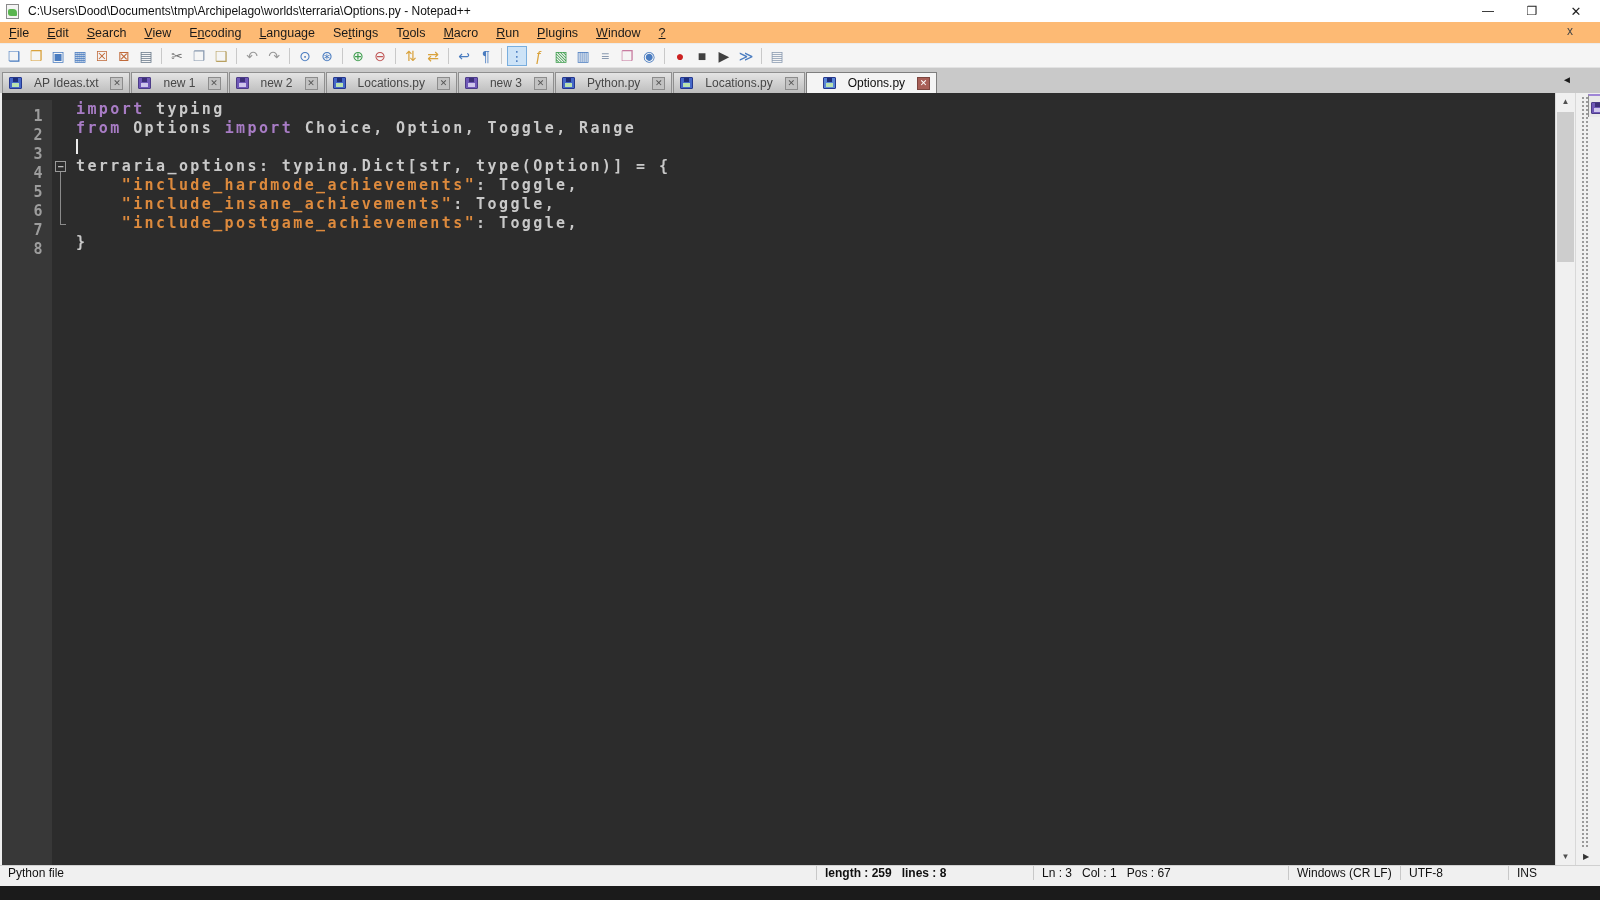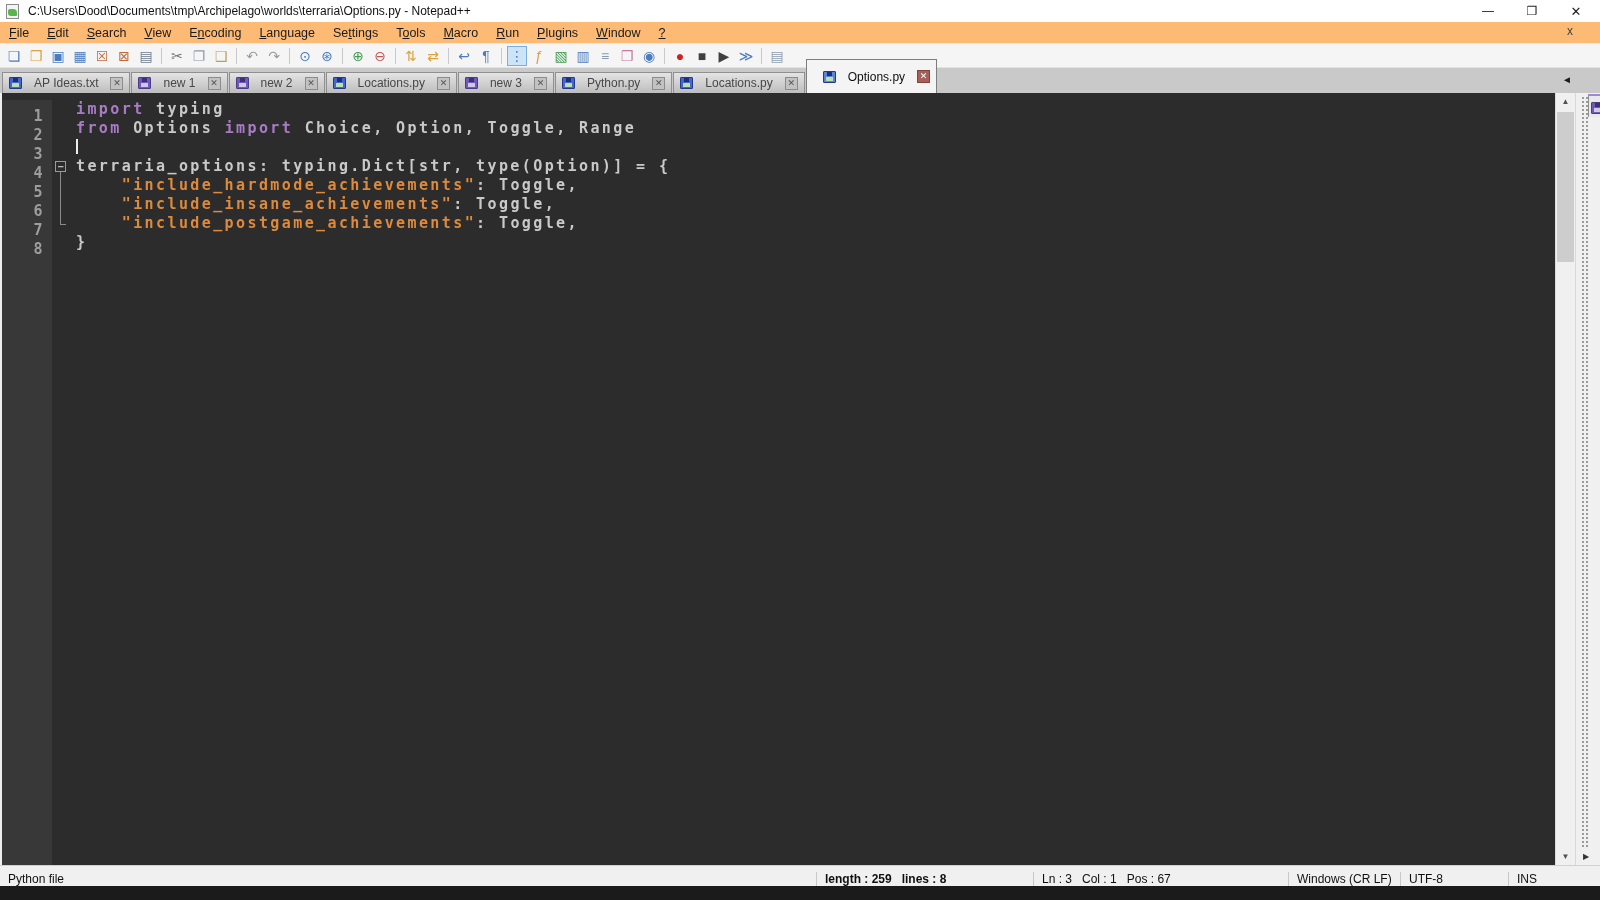--- a/index.html
+++ b/index.html
@@ -27,21 +27,21 @@
   .toolbar{height:23px;background:#f5f5f5;border-top:1px solid #ececec;display:flex;align-items:center;padding-left:3px;flex:0 0 auto;}
   .tbi{width:20px;height:20px;display:flex;align-items:center;justify-content:center;font-size:14px;line-height:1;margin:0 1px;box-sizing:border-box;}
   .tbi.pressed{background:#cde3f7;border:1px solid #79aede;}
   .tsep{width:1px;height:16px;background:#c9c9c9;margin:0 4px;}
 
   
   .tabbar{height:25px;background:#c9c9c9;border-top:1px solid #e2e2e2;display:flex;align-items:flex-end;padding-left:2px;position:relative;flex:0 0 auto;}
   .tab{height:21px;display:flex;align-items:center;gap:12px;padding:0 6px;margin-right:1px;
        background:linear-gradient(#e4e4e4,#bdbdbd);border:1px solid #8f8f8f;border-bottom:none;
        font-size:12px;color:#474747;box-sizing:border-box;}
-  .tab.active{height:34px;background:#f4f4f4;color:#0e0e0e;border-color:#7e7e7e;padding-left:16px;}
+  .tab.active{height:21px;background:#f4f4f4;color:#0e0e0e;border-color:#7e7e7e;padding-left:16px;}
   .floppy{width:13px;height:12px;position:relative;display:inline-block;background:#4668c8;border:1px solid #26388e;border-radius:1px;box-sizing:border-box;flex:0 0 auto;}
   .floppy::before{content:"";position:absolute;left:3px;top:0;width:5px;height:4px;background:#1e2e7a;}
   .floppy::after{content:"";position:absolute;left:2px;bottom:1px;width:7px;height:4px;background:#b9e2b0;}
   .floppy.modified{background:#7059b8;border-color:#4c3c88;}
   .floppy.modified::before{background:#3d3078;}
   .floppy.modified::after{background:#cfc7ec;}
   .tab.active .floppy{background:#5a86d6;}
   .tab-close{width:13px;height:13px;display:flex;align-items:center;justify-content:center;
              background:#c2c2c2;border:1px solid #8c8c8c;color:#555;font-size:9px;line-height:1;box-sizing:border-box;flex:0 0 auto;}
   .tab.active .tab-close{background:#a85f57;border-color:#7c453e;color:#fff;}
@@ -73,21 +73,21 @@
   .sb-btn{height:17px;display:flex;align-items:center;justify-content:center;font-size:8px;color:#505050;}
   .sb-track{flex:1;position:relative;}
   .sb-thumb{position:absolute;left:1px;right:1px;top:2px;height:150px;background:#cdcdcd;}
   .rightstrip{width:24px;background:#f0f0f0;position:relative;flex:0 0 auto;border-left:1px solid #d8d8d8;}
   .sliver-tab{position:absolute;right:0;top:1px;width:12px;height:23px;background:#e9e9e9;border-top:2px solid #9f86d6;border-left:1px solid #8f8f8f;padding-top:4px;box-sizing:border-box;overflow:hidden;}
   .sliver-tab .floppy{margin-left:2px;}
   .grip{position:absolute;left:6px;top:4px;bottom:18px;width:2px;border-left:2px dotted #9a9a9a;border-right:2px dotted #9a9a9a;}
   .rs-btn{position:absolute;left:2px;bottom:2px;width:16px;height:14px;background:#f0f0f0;display:flex;align-items:center;justify-content:center;font-size:8px;color:#333;}
 
   
-  .statusbar{height:20px;background:#f0f0f0;border-top:1px solid #d0d0d0;display:flex;align-items:flex-end;font-size:12px;color:#101010;flex:0 0 auto;}
+  .statusbar{height:20px;background:#f0f0f0;border-top:1px solid #d0d0d0;display:flex;align-items:flex-start;font-size:12px;color:#101010;flex:0 0 auto;}
   .sb-cell{display:flex;align-items:center;padding:0 8px;border-left:1px solid #c8c8c8;white-space:pre;box-sizing:border-box;}
   .sb-cell.grow{flex:1;border-left:none;}
   .w-len{width:217px;font-weight:bold;}
   .w-pos{width:255px;}
   .w-eol{width:112px;}
   .w-enc{width:108px;}
   .w-ins{width:48px;padding-left:8px;}
   .w-end{width:44px;}
   .bottomstrip{height:14px;background:#1b1b1b;flex:0 0 auto;}
 </style>

